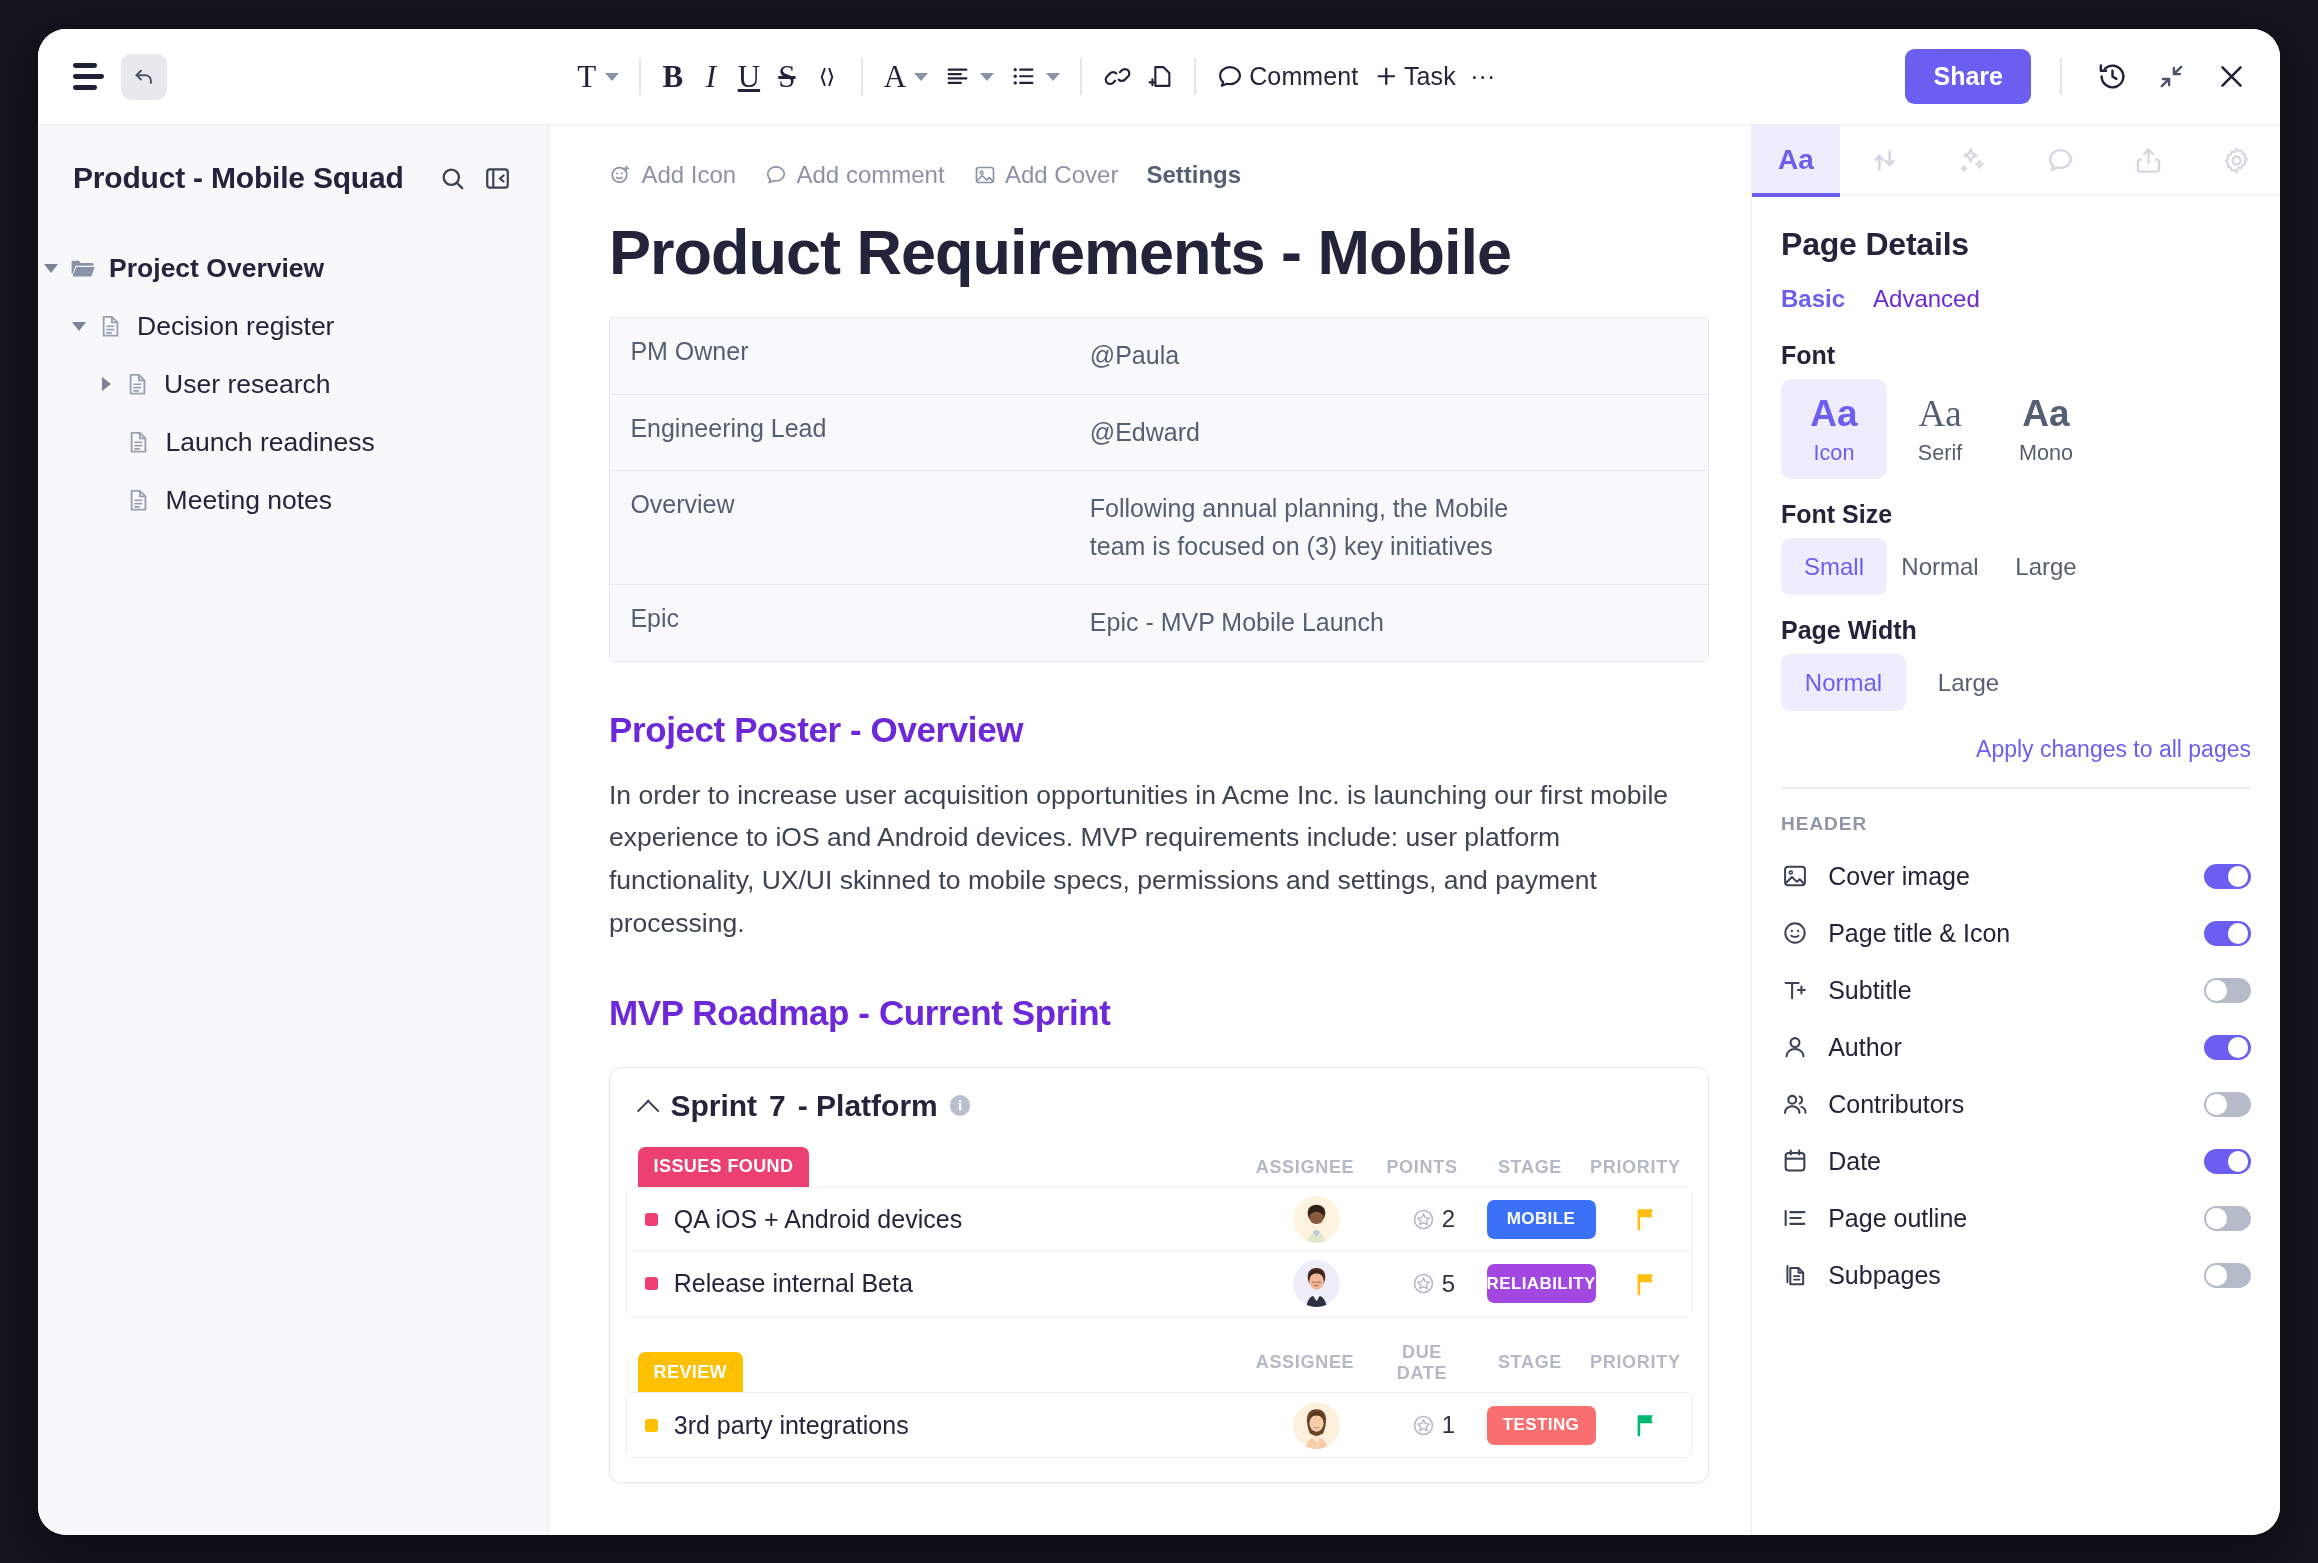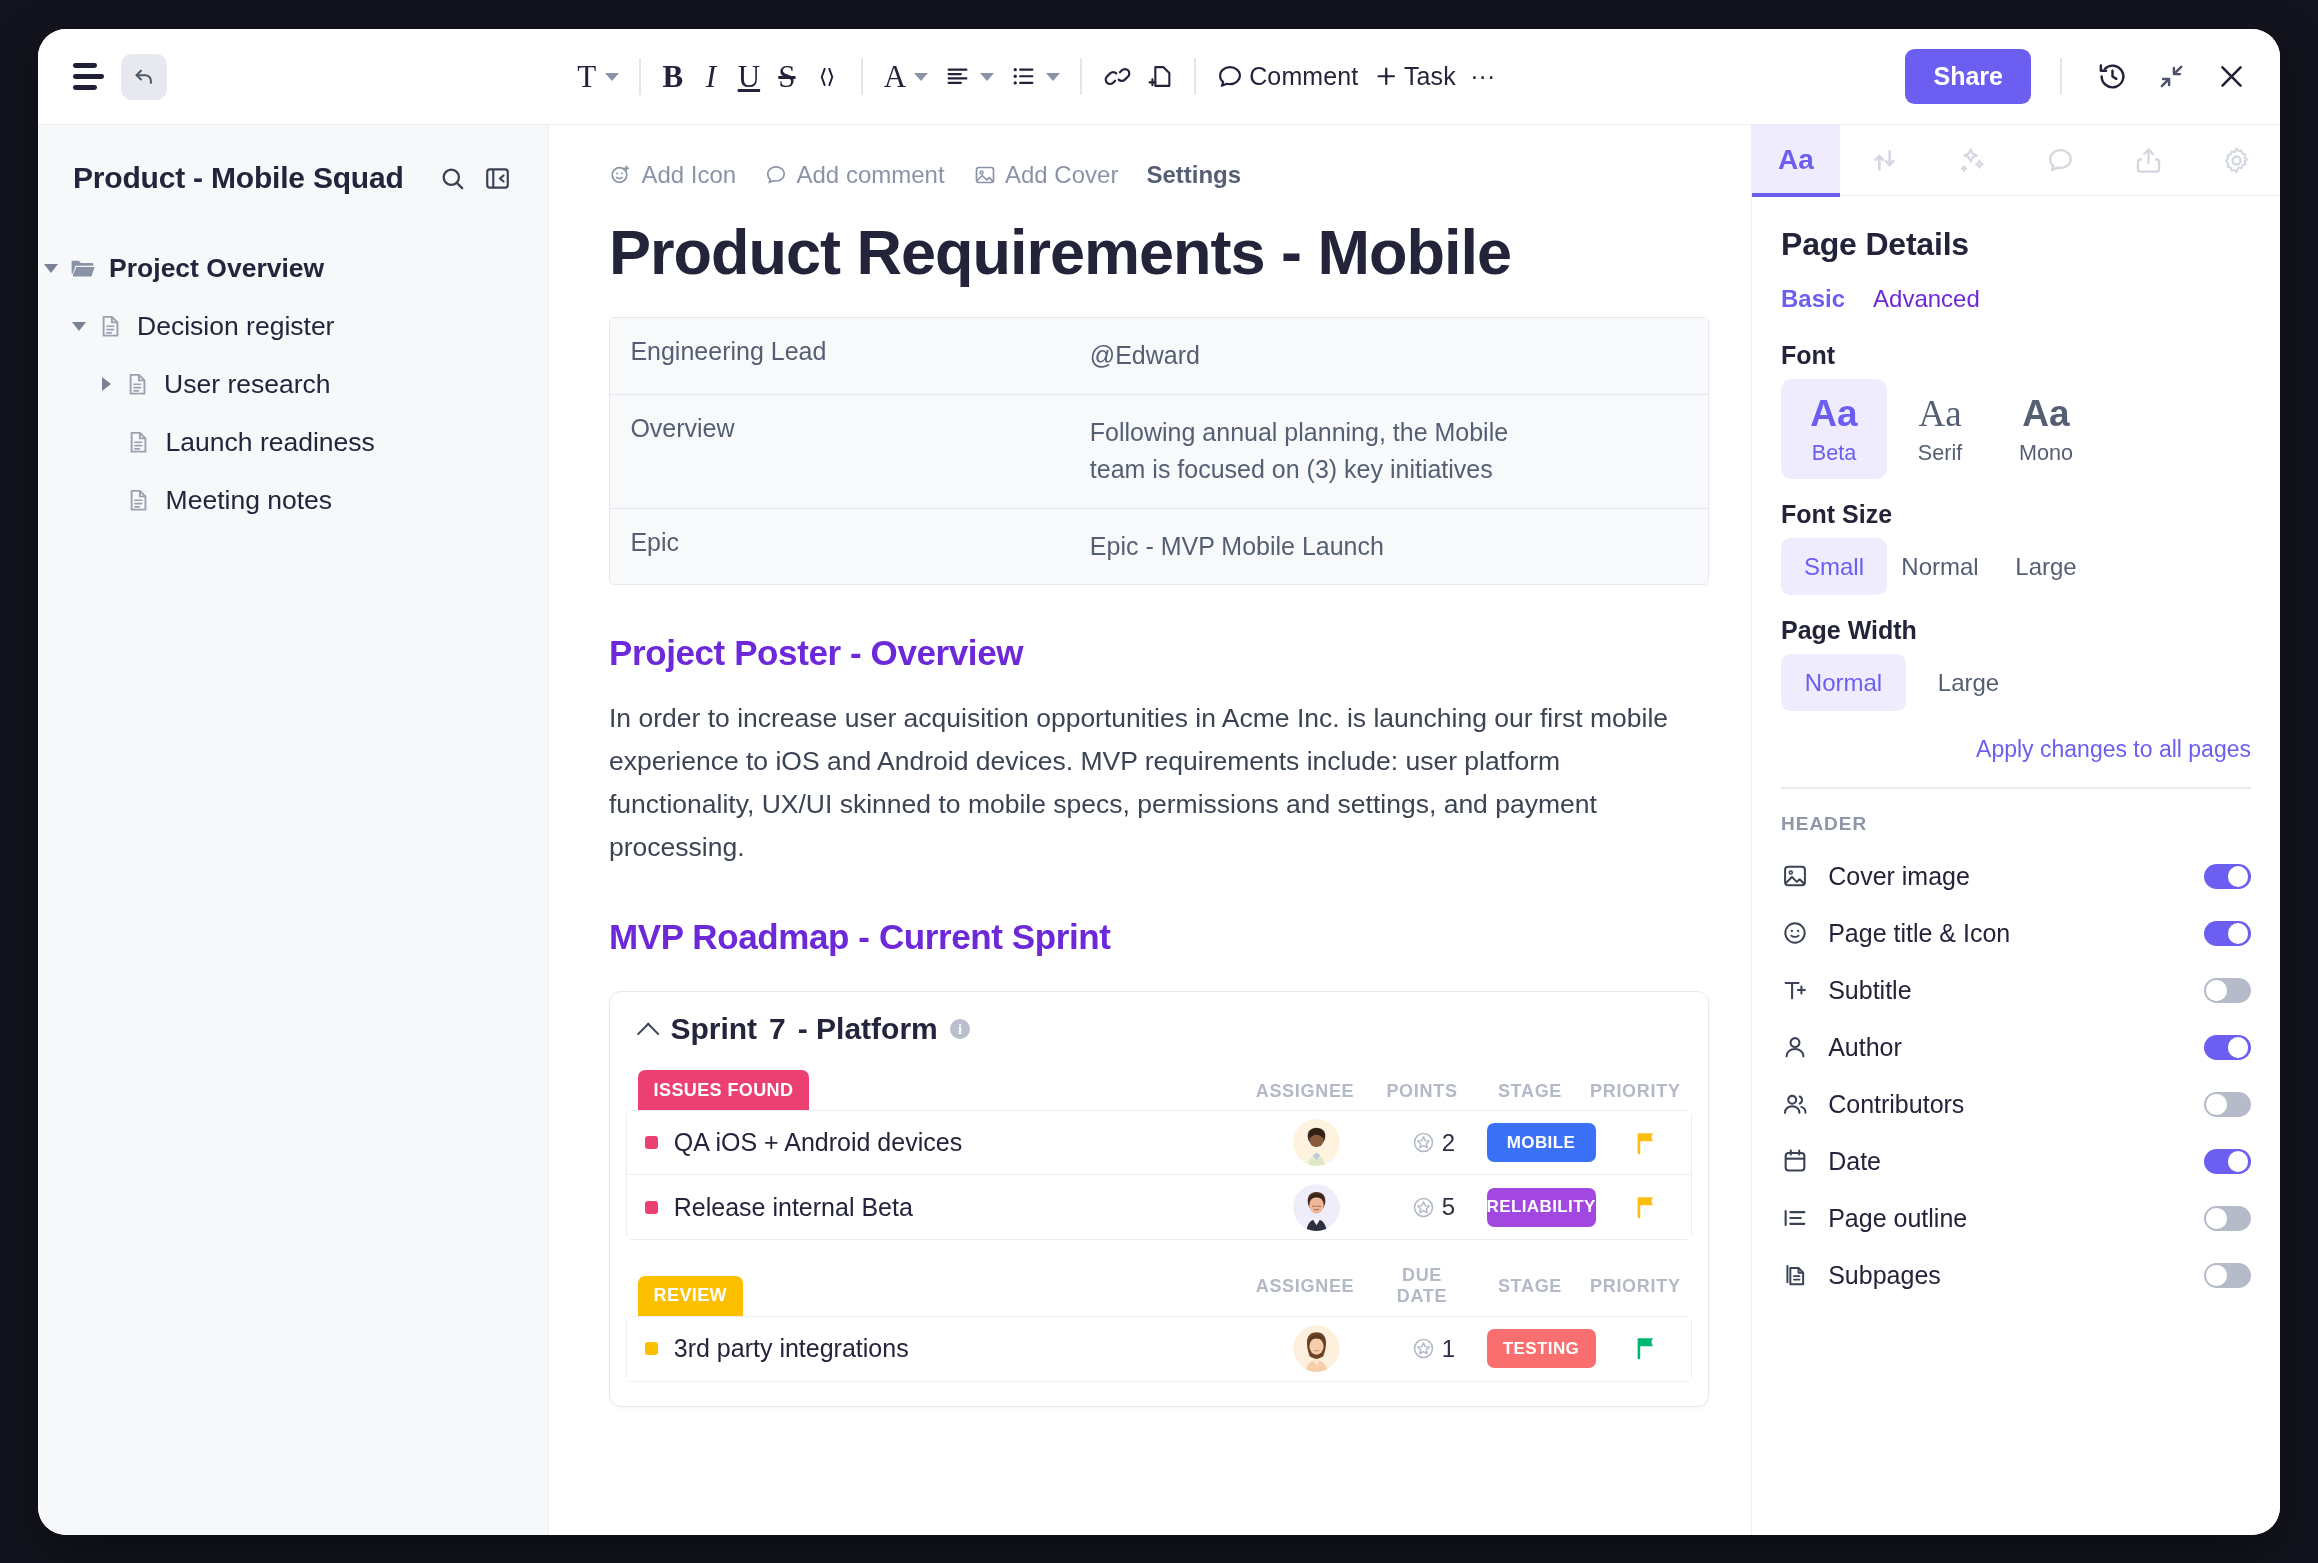--- a/index.html
+++ b/index.html
@@ -464,20 +464,24 @@
             <span>Add Cover</span>
           </div>
           <div class="da settings">
             <span>Settings</span>
           </div>
         </div>
 
         <div class="doc-title">Product Requirements - Mobile</div>
 
         <div class="info-table">
+          <div class="it-row">
+            <div class="it-k">PM Owner</div>
+            <div class="it-v">@Paula</div>
+          </div>
           <div class="it-row">
             <div class="it-k">Engineering Lead</div>
             <div class="it-v">@Edward</div>
           </div>
           <div class="it-row">
             <div class="it-k">Overview</div>
             <div class="it-v" style="max-width:445px">Following annual planning, the Mobile team is focused on (3) key initiatives</div>
           </div>
           <div class="it-row">
             <div class="it-k">Epic</div>
@@ -669,21 +673,21 @@
         <div class="rp-title">Page Details</div>
         <div class="rp-subtabs">
           <span class="rp-subtab active">Basic</span>
           <span class="rp-subtab">Advanced</span>
         </div>
 
         <div class="sect-lbl">Font</div>
         <div class="font-opts">
           <div class="font-opt active">
             <div class="fo-aa">Aa</div>
-            <div class="fo-lbl">Beta</div>
+            <div class="fo-lbl">Icon</div>
           </div>
           <div class="font-opt fo-serif">
             <div class="fo-aa">Aa</div>
             <div class="fo-lbl">Serif</div>
           </div>
           <div class="font-opt fo-mono">
             <div class="fo-aa">Aa</div>
             <div class="fo-lbl">Mono</div>
           </div>
         </div>

